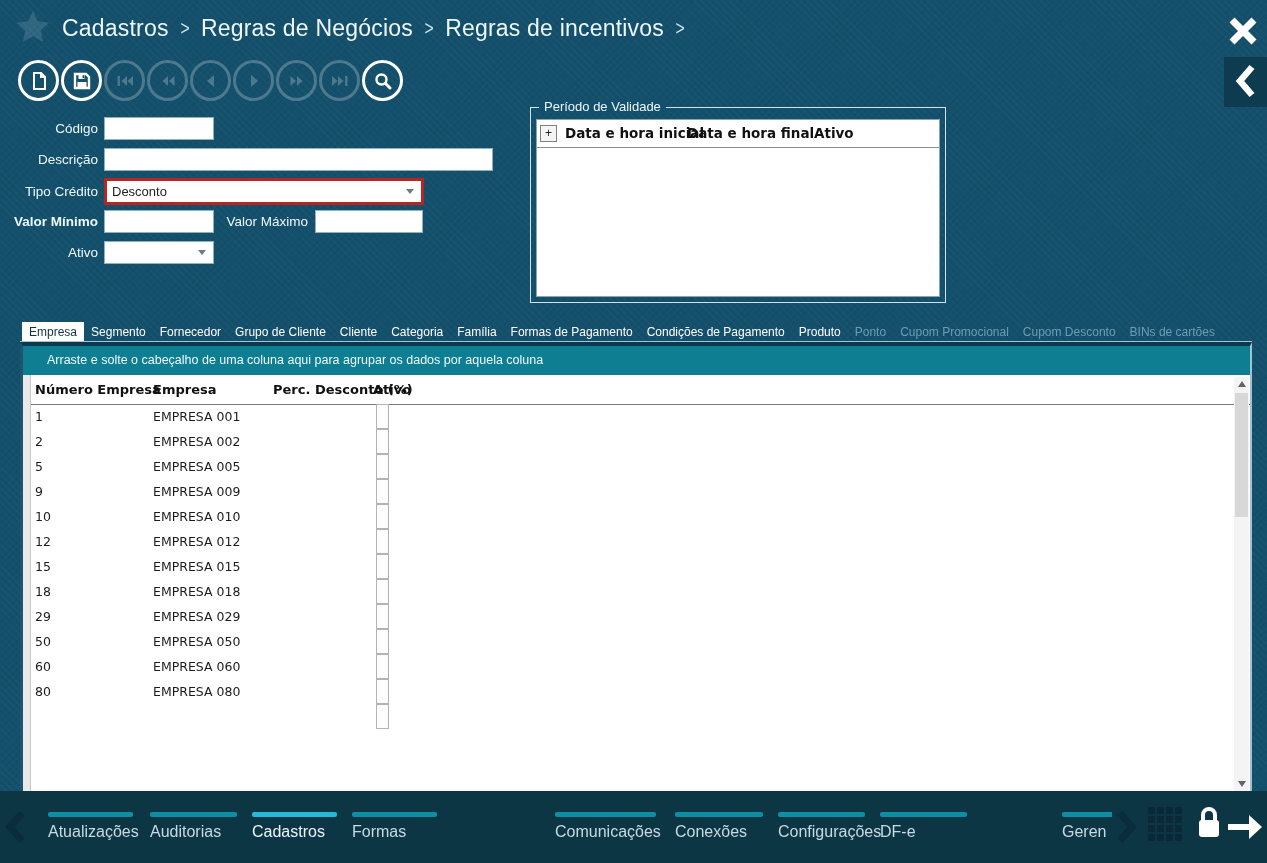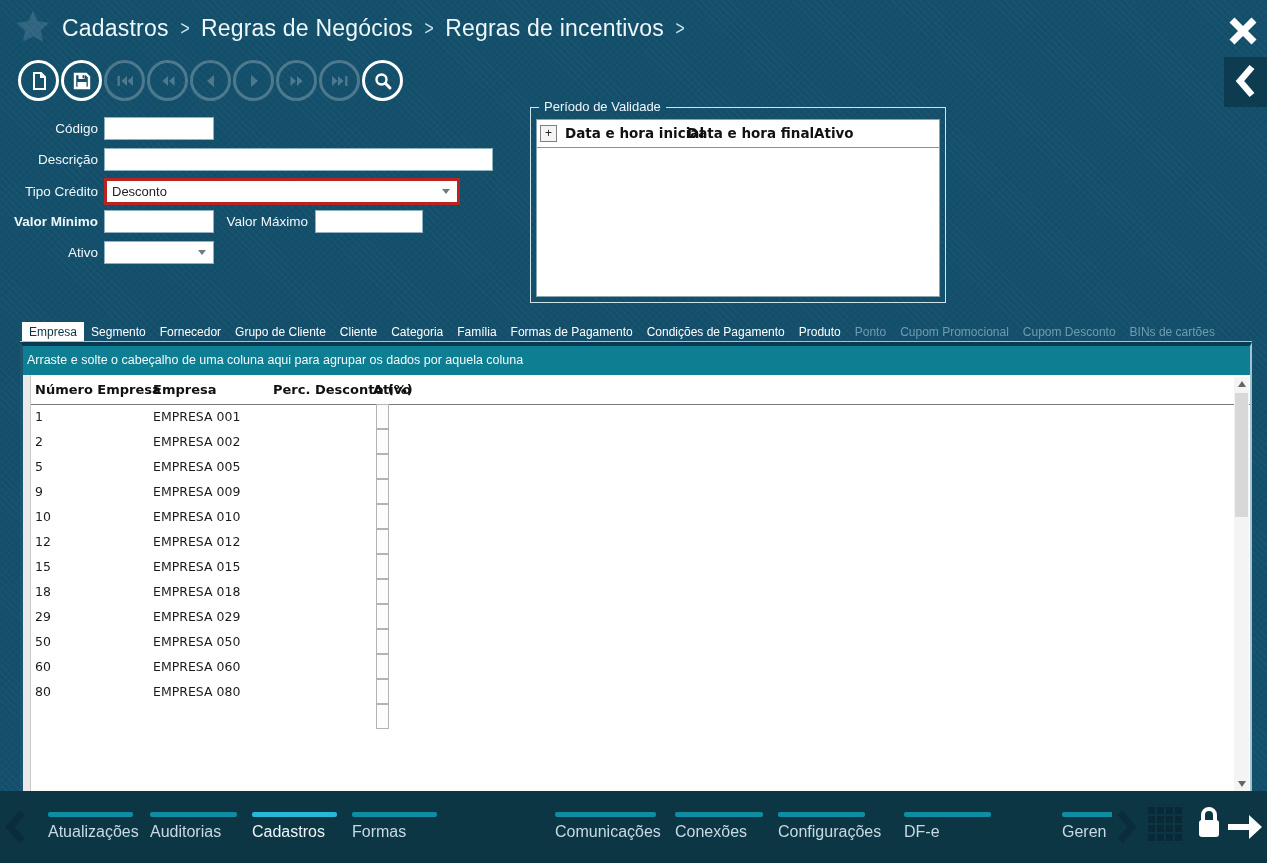--- a/index.html
+++ b/index.html
@@ -56,21 +56,21 @@
   .tabs{position:absolute;left:22px;top:322px;height:19px;display:flex;font-size:12px;color:#fff;white-space:nowrap;}
   .tab{padding:3px 7px 2px;line-height:14px;cursor:pointer;}
   .tab.active{background:#fff;color:#0f3344;}
   .tab.disabled{color:#6e9cb2;cursor:default;}
   .tabline{position:absolute;left:20px;top:341px;width:1232px;height:1px;background:#a4c6d3;}
   
   .panel{position:absolute;left:20px;top:342px;width:1232px;height:449px;background:#fff;
     border-top:4px solid #0b3a50;border-left:3px solid #1d546f;border-right:2px solid #9fc3d2;
     box-sizing:border-box;overflow:hidden;}
   .groupbar{position:absolute;left:0;top:0;right:0;height:29px;background:#0e7e93;color:#f0f9fb;
-    font-size:12.5px;line-height:29px;padding-left:4px;cursor:default;}
+    font-size:12.5px;line-height:29px;padding-left:24px;cursor:default;}
   .grid-header{position:absolute;left:0;top:29px;right:0;height:29px;background:#fff;border-bottom:1px solid #7a7a7a;}
   .g-col{position:absolute;top:0;height:29px;line-height:29px;font-weight:bold;font-size:13px;color:#111;
     font-family:"DejaVu Sans",sans-serif;white-space:nowrap;cursor:pointer;}
   .grid-header span:nth-of-type(1){left:12px}.grid-header span:nth-of-type(2){left:130px}
   .grid-header span:nth-of-type(3){left:250px}.grid-header span:nth-of-type(4){left:350px}
   .indicator{position:absolute;left:0;top:29px;bottom:0;width:7px;background:#e9e9e9;border-right:1px solid #c9c9c9;}
   .rows{position:absolute;left:8px;top:58px;width:1205px;height:387px;overflow:hidden;}
   .row{position:relative;height:25px;font-family:"DejaVu Sans",sans-serif;font-size:12.5px;color:#1b1b1b;}
   .row span{position:absolute;top:0;height:25px;line-height:25px;white-space:nowrap;}
   .cell-num{left:4px;}
@@ -93,21 +93,21 @@
   .nav-item.active .nav-bar{background:#27b8d8;}
   .nav-label{margin-top:6px;font-size:16px;color:#c7dae3;white-space:nowrap;}
   .nav-item.active .nav-label{color:#edf5f8;}
   .nav-item:nth-of-type(1){left:48px}.nav-item:nth-of-type(1) .nav-bar{width:85px}
   .nav-item:nth-of-type(2){left:150px}.nav-item:nth-of-type(2) .nav-bar{width:87px}
   .nav-item:nth-of-type(3){left:252px}.nav-item:nth-of-type(3) .nav-bar{width:85px}
   .nav-item:nth-of-type(4){left:352px}.nav-item:nth-of-type(4) .nav-bar{width:85px}
   .nav-item:nth-of-type(5){left:555px}.nav-item:nth-of-type(5) .nav-bar{width:101px}
   .nav-item:nth-of-type(6){left:675px}.nav-item:nth-of-type(6) .nav-bar{width:88px}
   .nav-item:nth-of-type(7){left:778px}.nav-item:nth-of-type(7) .nav-bar{width:87px}
-  .nav-item:nth-of-type(8){left:904px}.nav-item:nth-of-type(8) .nav-bar{width:87px}
+  .nav-item:nth-of-type(8){left:880px}.nav-item:nth-of-type(8) .nav-bar{width:87px}
   .nav-item:nth-of-type(9){left:1062px}.nav-item:nth-of-type(9) .nav-bar{width:86px}
   .bb-chevron{position:absolute;top:18px;background:none;border:none;padding:0;cursor:pointer;}
   .bb-chevron.left{left:4px;}
   .bb-chevron.right{left:1114px;}
   .apps-grid{position:absolute;left:1148px;top:16px;width:34px;height:34px;display:grid;
     grid-template-columns:repeat(4,7px);grid-template-rows:repeat(4,7px);gap:2px;cursor:pointer;}
   .apps-grid i{background:#0a2836;display:block;}
   .lock-btn{position:absolute;left:1194px;top:14px;background:none;border:none;padding:0;cursor:pointer;}
   .fwd-btn{position:absolute;left:1226px;top:22px;background:none;border:none;padding:0;cursor:pointer;}
 </style>
@@ -242,21 +242,21 @@
 
   </div>
 
   <div class="flabel" style="left:0;top:117px;width:98px;">Código</div>
   <input class="tinput" style="left: 104px; top: 117px; width: 110px;" value="">
 
   <div class="flabel" style="left:0;top:148px;width:98px;">Descrição</div>
   <input class="tinput" style="left: 104px; top: 148px; width: 389px;" value="">
 
   <div class="flabel" style="left:0;top:180px;width:98px;">Tipo Crédito</div>
-  <div class="combo red" style="left:104px;top:178px;width:356px;height:27px;">
+  <div class="combo red" style="left:104px;top:178px;width:320px;height:27px;">
     <span class="val">Desconto</span>
     <span class="combo-arrow"></span>
   </div>
 
   <div class="flabel" style="left:0;top:210px;width:98px;font-weight:bold;">Valor Mínimo</div>
   <input class="tinput" style="left: 104px; top: 210px; width: 110px;" value="">
   <div class="flabel" style="left:218px;top:210px;width:90px;">Valor Máximo</div>
   <input class="tinput" style="left: 315px; top: 210px; width: 108px;" value="">
 
   <div class="flabel" style="left:0;top:241px;width:98px;">Ativo</div>

